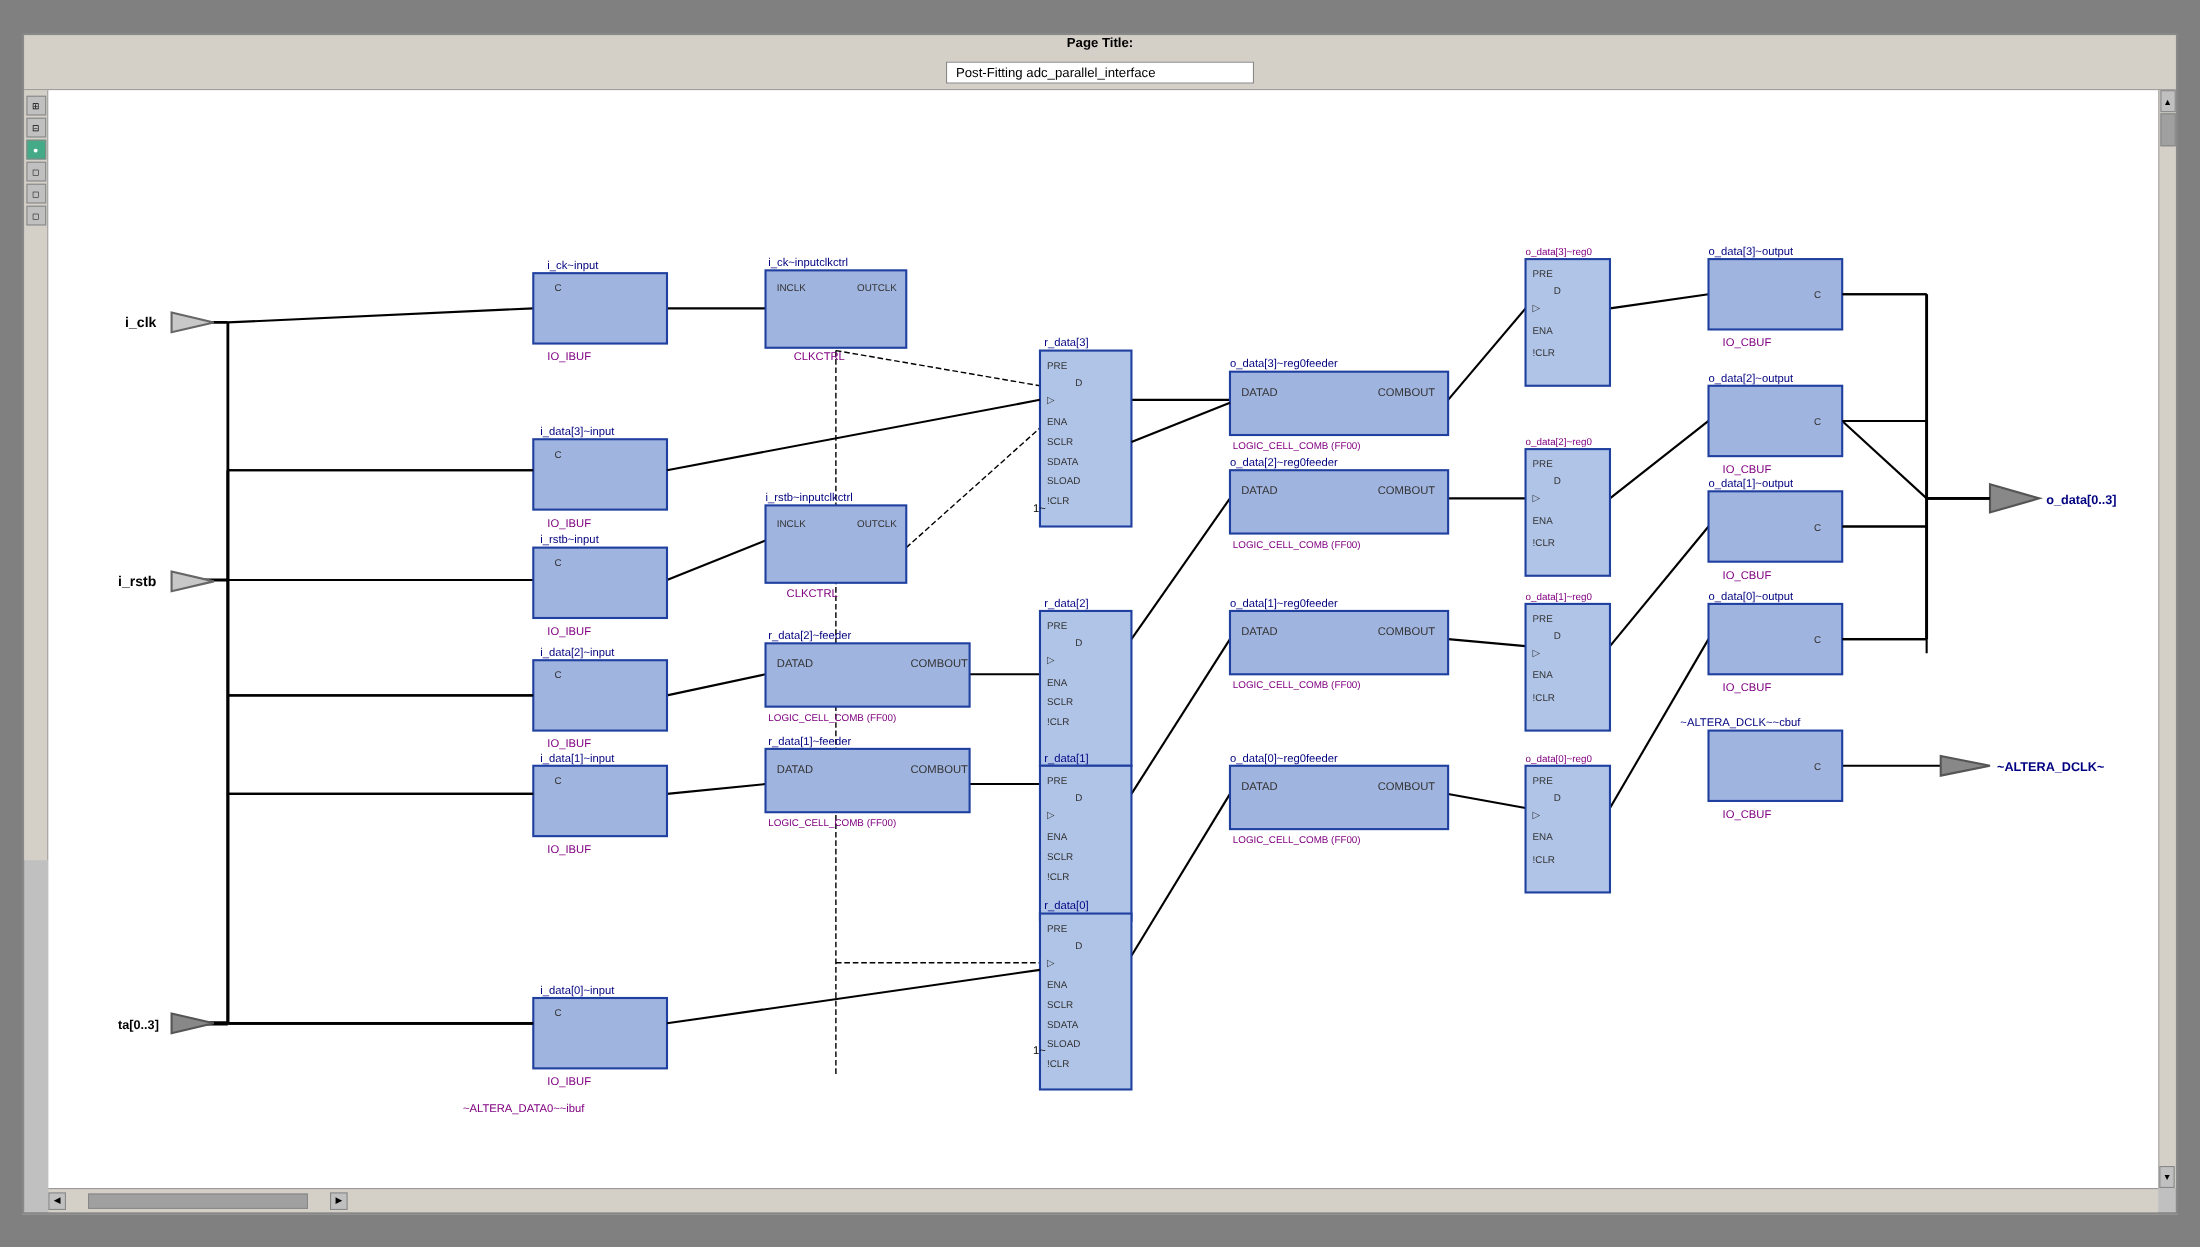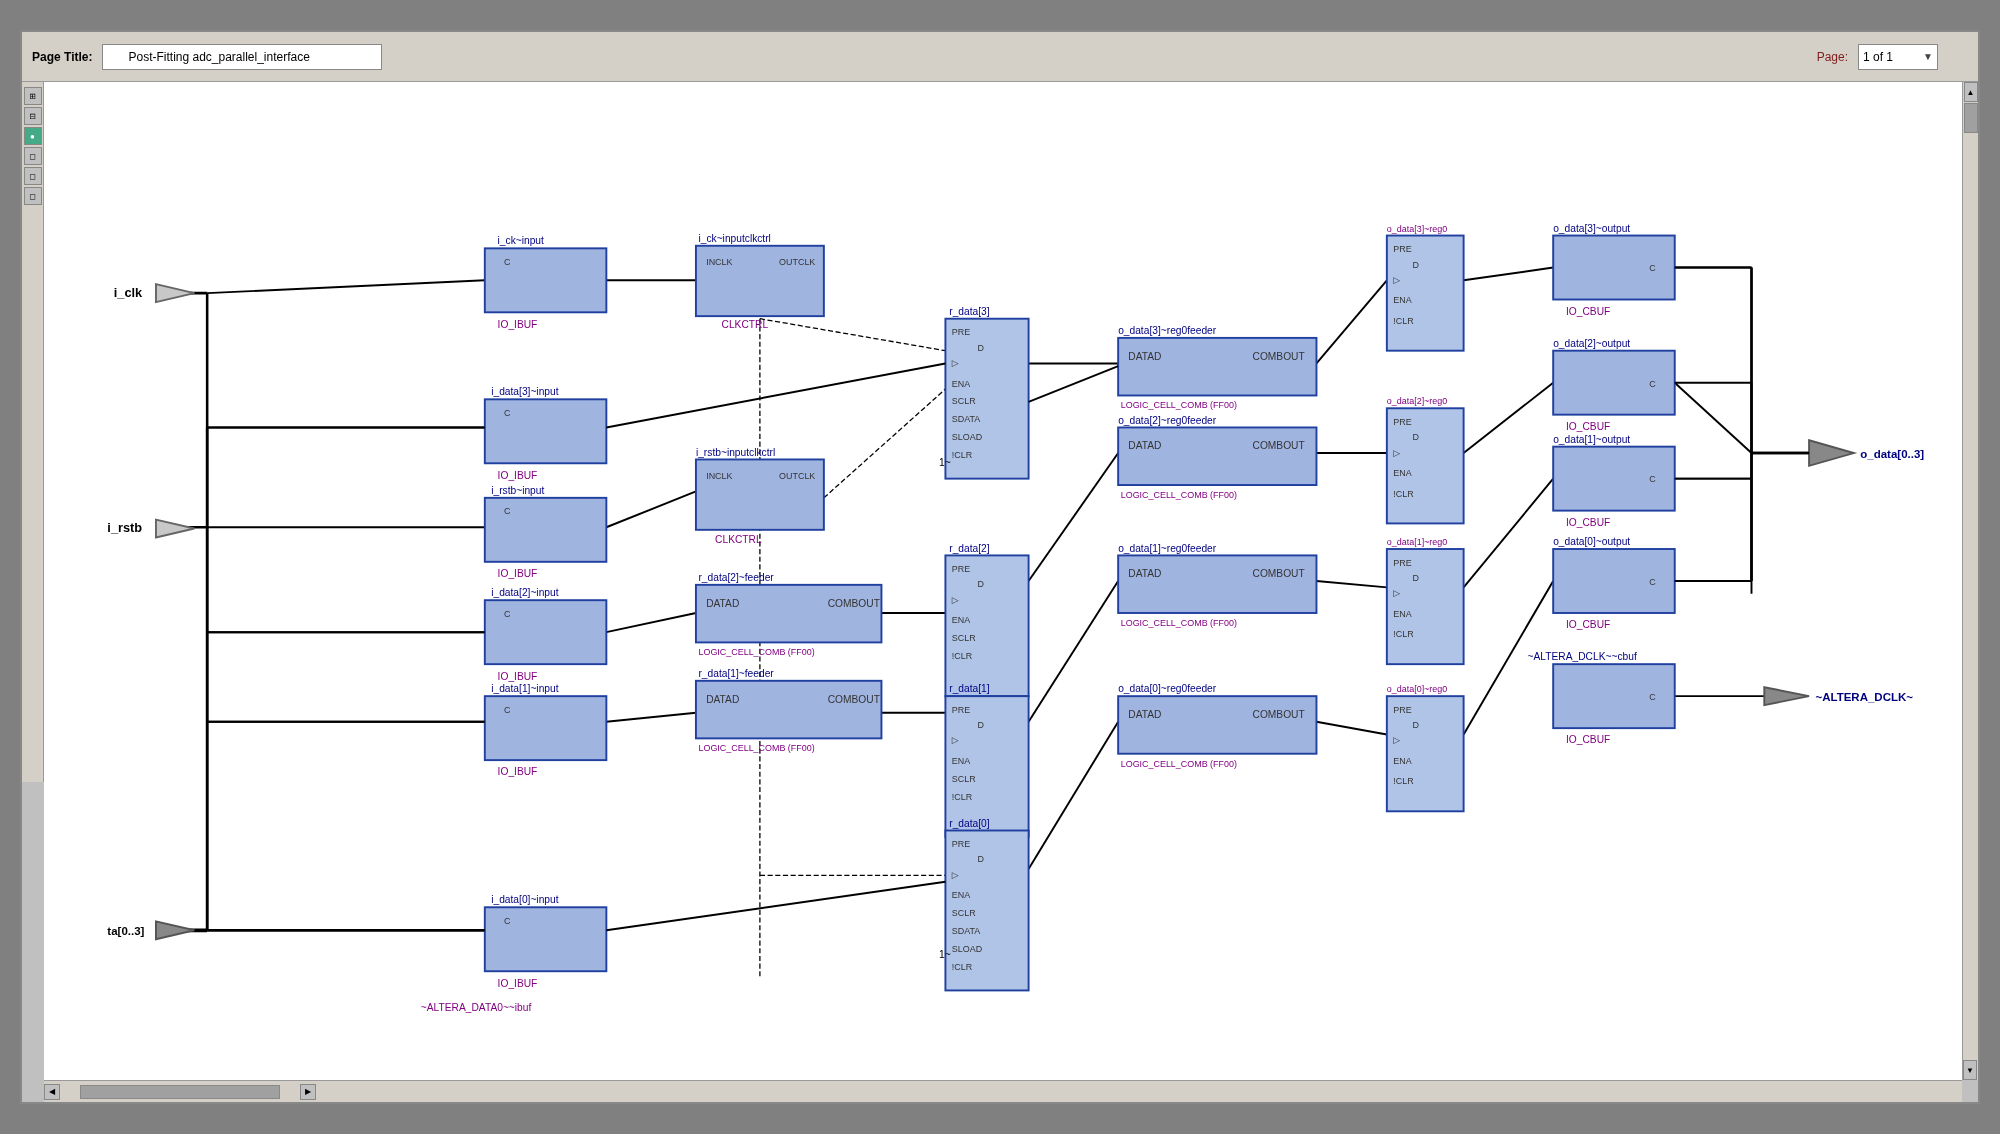--- a/index.html
+++ b/index.html
@@ -23,30 +23,31 @@
       position: absolute;
       top: 0; left: 0;
       width: 100%;
       height: 50px;
       background: #d4d0c8;
       border-bottom: 1px solid #999;
       display: flex;
       align-items: center;
       padding: 0 10px;
       gap: 10px;
+      flex-direction: column;
     }
     .toolbar-label {
       font-size: 12px;
       color: #000;
       font-weight: bold;
     }
     .toolbar-title-box {
       background: white;
       border: 1px solid #888;
-      padding: 2px 25px;
+      padding: 2px 8px;
       font-size: 12px;
       min-width: 280px;
       height: 26px;
       display: flex;
       align-items: center;
     }
     .page-label {
       margin-left: auto;
       font-size: 12px;
       color: #7f1d1d;

